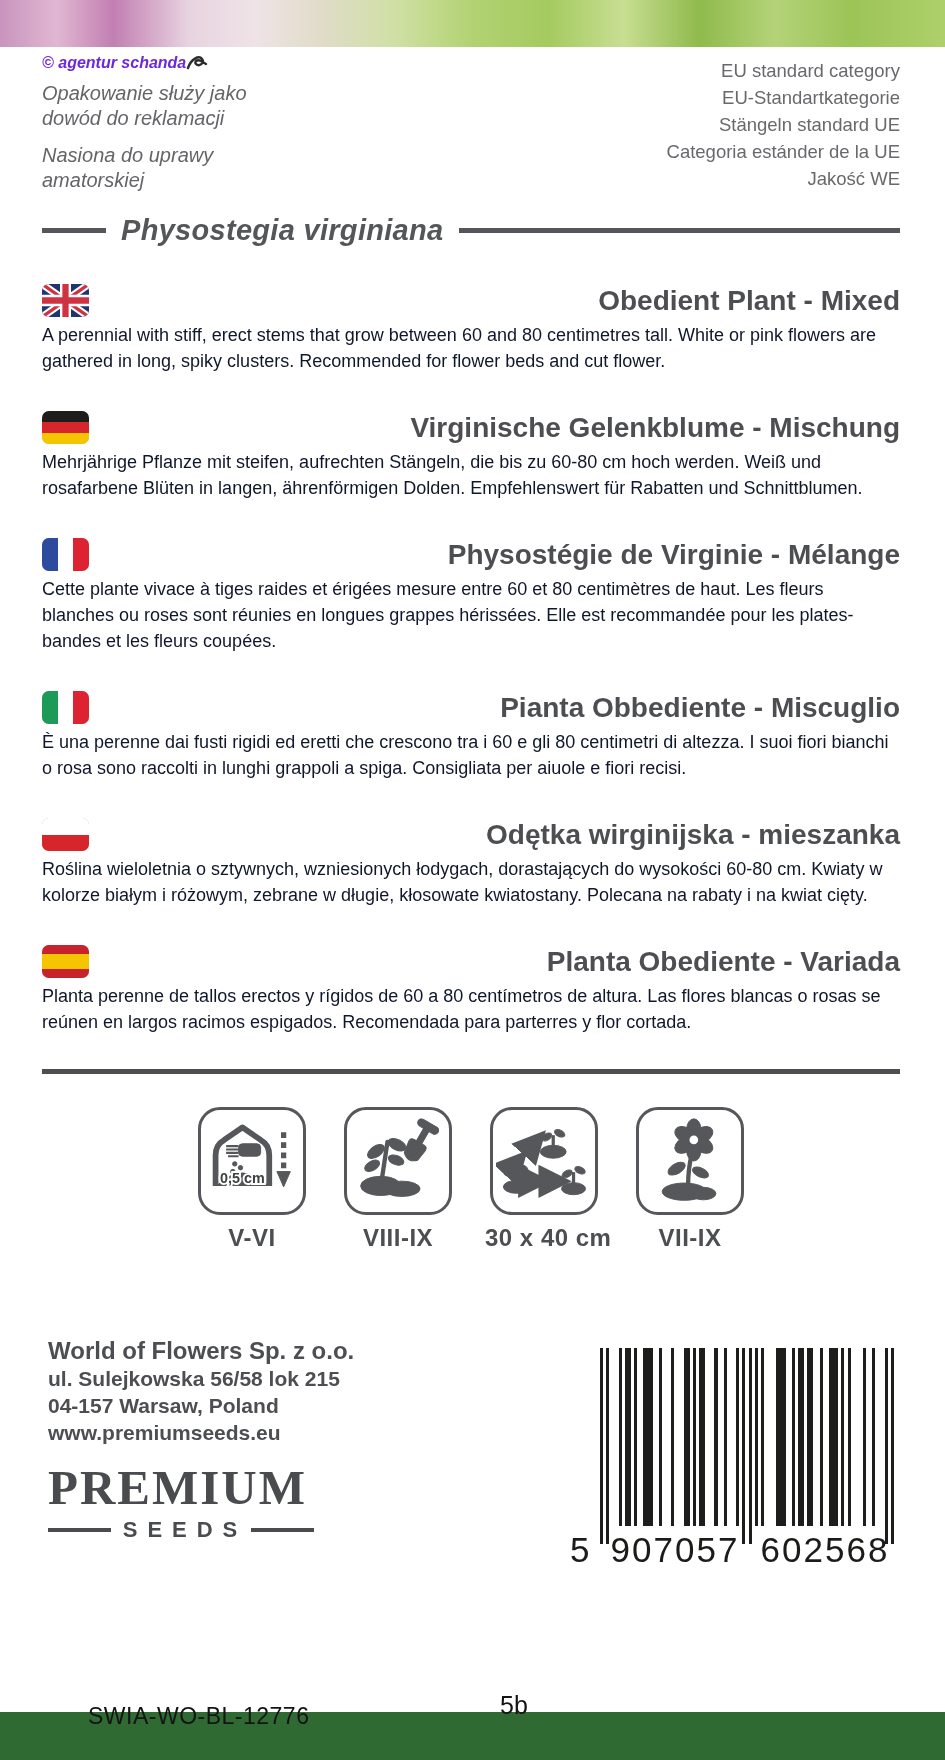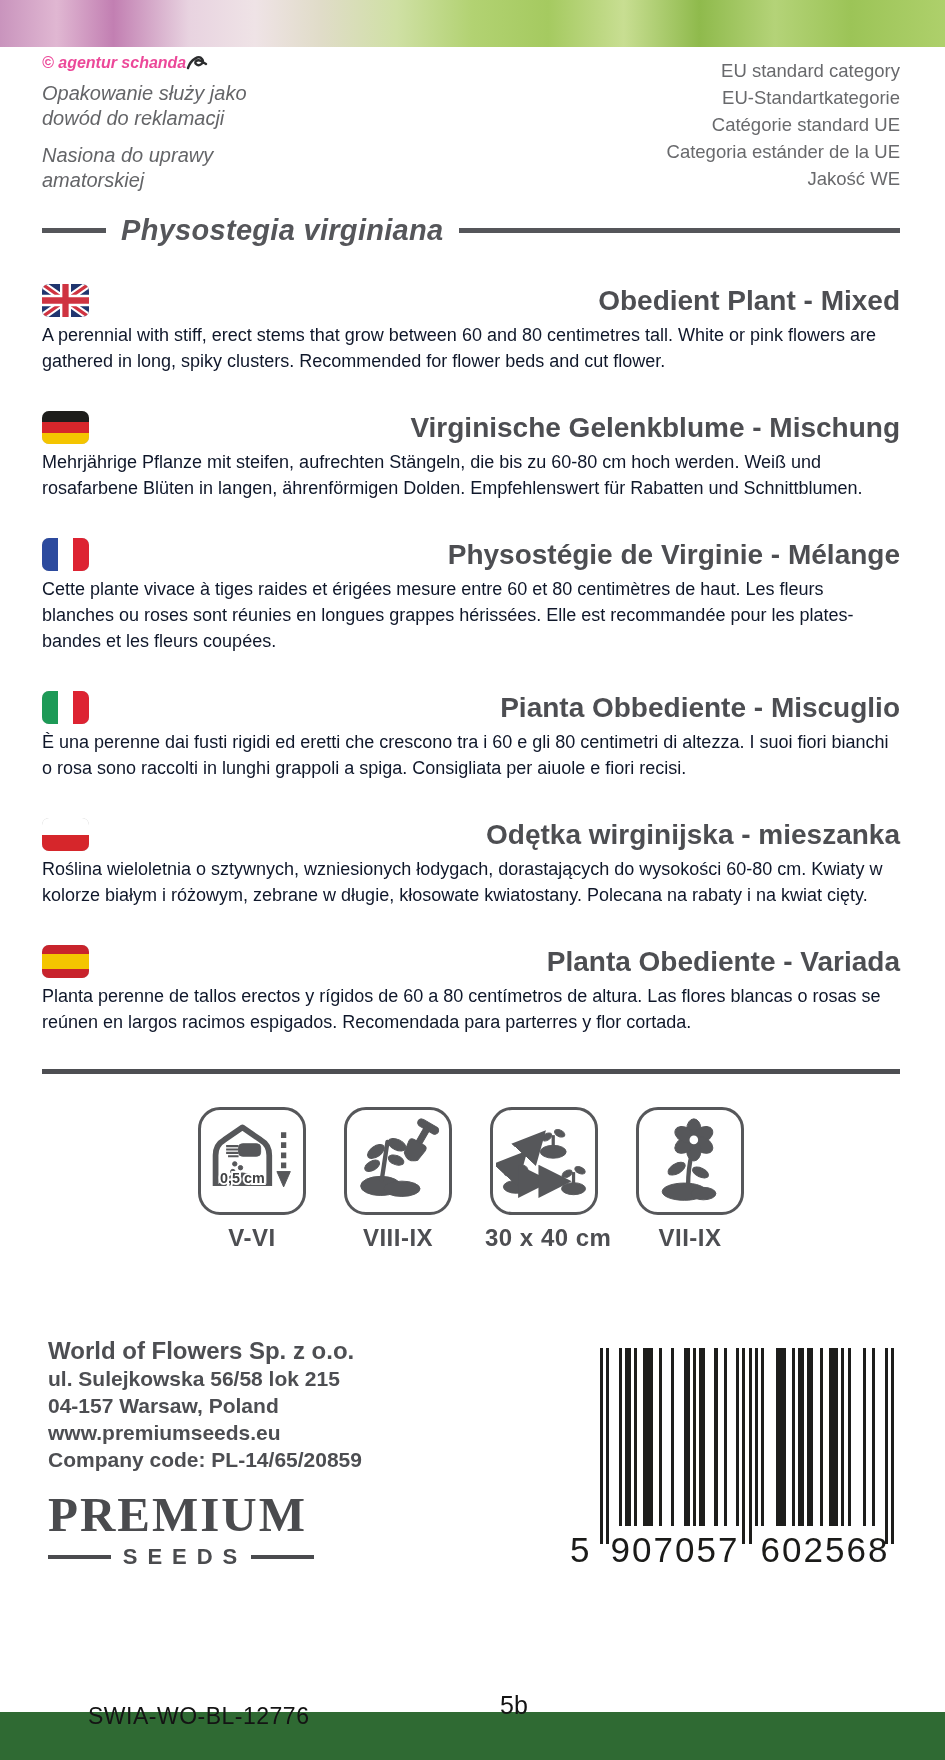--- a/index.html
+++ b/index.html
@@ -11,21 +11,21 @@
   .photo-strip{
     height:47px;width:100%;
     background:linear-gradient(90deg,
       #c994bd 0%,#e0b7d2 6%,#c27fb2 12%,#e8d3e0 20%,#efe3e6 27%,
       #e0dcc8 34%,#cfe0a4 42%,#b2d272 50%,#a5ca60 58%,#c8de92 66%,
       #8fba4c 74%,#b4d378 82%,#9cc457 90%,#aed06b 100%);
   }
   .page{padding:0 45px 0 42px;}
   
   .header-row{display:flex;justify-content:space-between;margin-top:7px;}
-  .credit{font-size:16px;font-style:italic;font-weight:bold;color:#ec4899;
+  .credit{font-size:16px;font-style:italic;font-weight:bold;color:#6d28d9;
     display:flex;align-items:center;gap:0;margin-bottom:9px;}
   .hl{font-size:20px;font-style:italic;color:#646568;line-height:25px;}
   .hl-gap{margin-top:12px;}
   .header-right{text-align:right;font-size:18.5px;color:#68696c;line-height:27px;margin-top:3px;}
   
   .title-row{display:flex;align-items:center;gap:15px;margin-top:21px;}
   .title-row .rule{height:5px;background:#55565a;}
   .rule-left{width:64px;}
   .rule-right{flex:1;}
   .latin-title{font-size:29px;font-weight:bold;font-style:italic;color:#55565a;letter-spacing:.3px;}
@@ -88,21 +88,21 @@
         </svg>
       </div>
       <div class="hl">Opakowanie służy jako</div>
       <div class="hl">dowód do reklamacji</div>
       <div class="hl hl-gap">Nasiona do uprawy</div>
       <div class="hl">amatorskiej</div>
     </div>
     <div class="header-right">
       <div>EU standard category</div>
       <div>EU-Standartkategorie</div>
-      <div>Catégorie standard UE</div>
+      <div>Stängeln standard UE</div>
       <div>Categoria estánder de la UE</div>
       <div>Jakość WE</div>
     </div>
   </div>
 
   <div class="title-row">
     <div class="rule rule-left"></div>
     <div class="latin-title">Physostegia virginiana</div>
     <div class="rule rule-right"></div>
   </div>
@@ -278,21 +278,20 @@
 
   </div>
 </div>
 
 <div class="bottom-row">
   <div class="company">
     <div class="company-name">World of Flowers Sp. z o.o.</div>
     <div class="company-line">ul. Sulejkowska 56/58 lok 215</div>
     <div class="company-line">04-157 Warsaw, Poland</div>
     <div class="company-line">www.premiumseeds.eu</div>
-    <div class="company-line">Company code: PL-14/65/20859</div>
     <div class="brand">
       <div class="brand-name">PREMIUM</div>
       <div class="brand-sub">
         <div class="rule"></div>
         <div class="brand-sub-text">SEEDS</div>
         <div class="rule"></div>
       </div>
     </div>
   </div>
 

